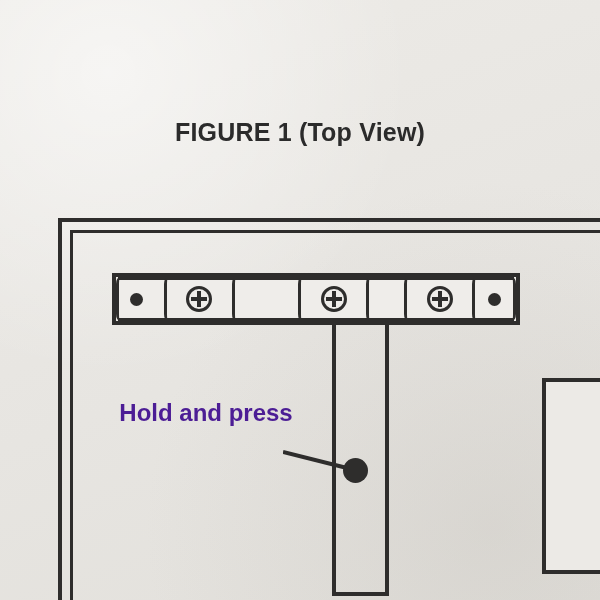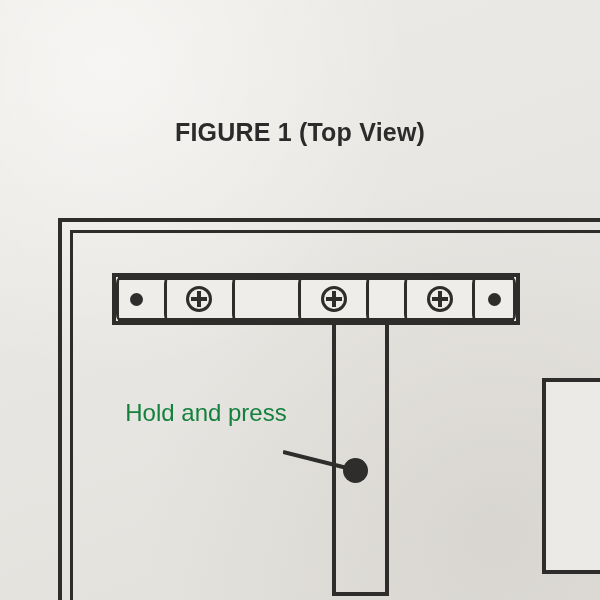--- a/index.html
+++ b/index.html
@@ -153,23 +153,23 @@
   }
 
   
   #annotation {
     position: absolute;
     left: 96px;
     top: 398px;
     width: 220px;
     text-align: center;
     font-size: 24px;
-    font-weight: normal;
+    font-weight: bold;
     line-height: 1.26;
-    color: #15803d;
+    color: #4c1d95;
   }
   #annotation .line2 { display: block; }
 
   #leader-line {
     position: absolute;
     left: 283px;
     top: 440px;
     width: 80px;
     height: 40px;
   }

